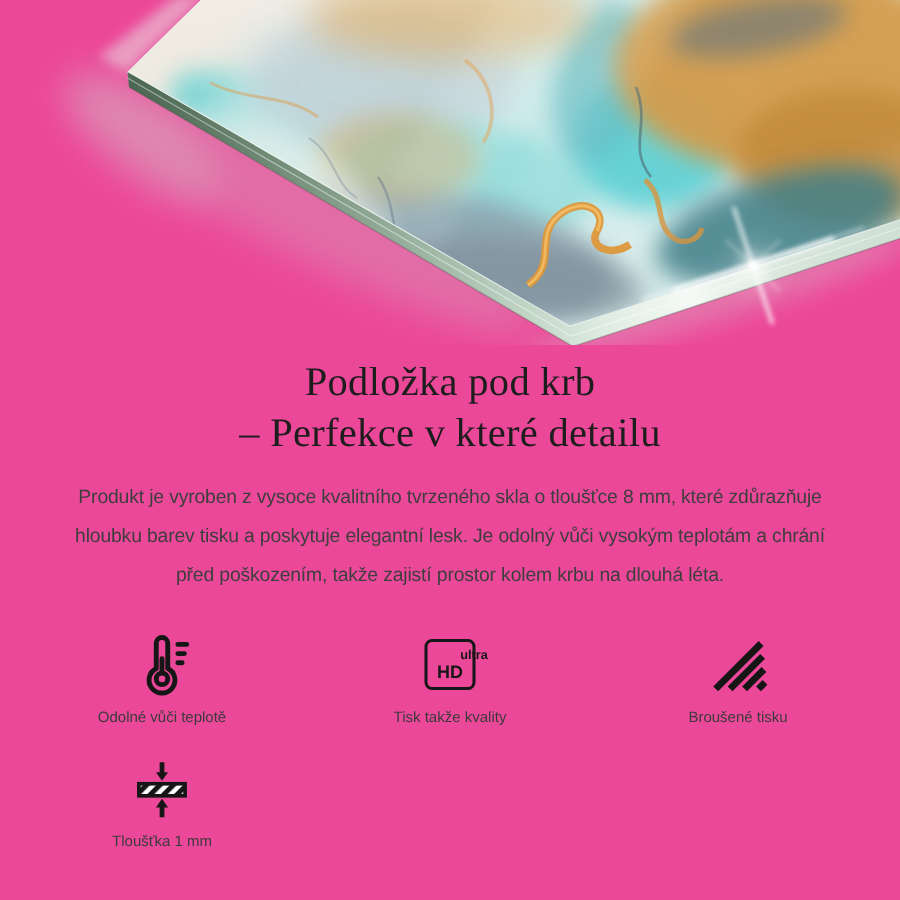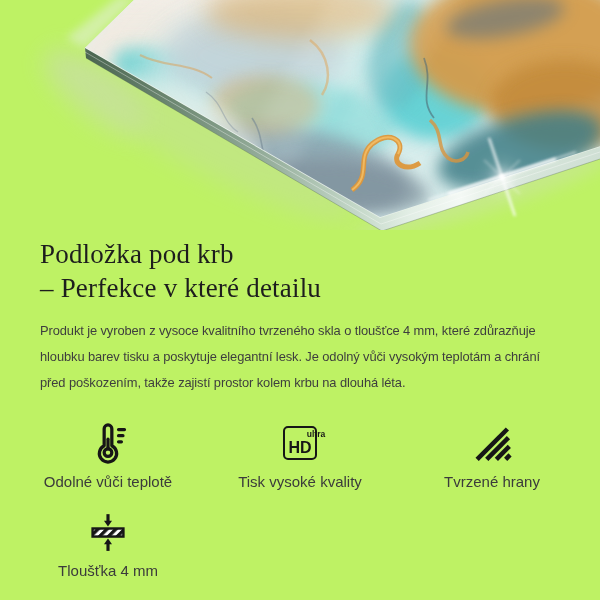--- a/index.html
+++ b/index.html
@@ -1,21 +1,21 @@
 <!DOCTYPE html>
 <html><head>
 <meta charset="utf-8">
 <style>
   html,body{margin:0;padding:0;}
   body{
     width:600px;height:600px;background:#ffffff;overflow:hidden;
     font-family:"Liberation Sans","DejaVu Sans",sans-serif;
     -webkit-font-smoothing:antialiased;
   }
-  .page{width:600px;height:600px;position:relative;background:#bef264;}
+  .page{width:600px;height:600px;position:relative;background:#ec4899;text-align:center;}
   .hero{width:600px;height:230px;position:relative;overflow:hidden;}
   .hero svg{display:block;}
   .content-text{padding:0 40px;}
   .title{
     margin:7px 0 0 0;
     font-family:"Liberation Serif","DejaVu Serif",serif;
     font-weight:400;
     font-size:27px;line-height:34px;
     color:#1d1d1d;letter-spacing:.2px;
   }
@@ -27,29 +27,29 @@
   }
   .features{
     margin-top:23px;
     padding:0 12px;
     display:grid;
     grid-template-columns:repeat(3,1fr);
     row-gap:18px;
   }
   .feature{display:flex;flex-direction:column;align-items:center;}
   .icon-box{height:48px;display:flex;align-items:center;justify-content:center;}
-  .feature-label{margin-top:6px;font-size:15px;color:#3b3b3b;}
+  .feature-label{margin-top:6px;font-size:10px;color:#3b3b3b;}
   .uhd{
     width:30px;height:30px;
     border:2.6px solid #161616;border-radius:5px;
     display:flex;flex-direction:column;align-items:center;justify-content:center;
     line-height:1;color:#161616;
   }
   .uhd-top{font-size:8.5px;font-weight:700;padding-left:32px;}
-  .uhd-bottom{font-size:16px;font-weight:700;margin-top:2px;}
+  .uhd-bottom{font-size:12px;font-weight:700;margin-top:2px;}
   .icon-stroke{stroke:#161616;fill:none;stroke-width:1.7;stroke-linecap:round;stroke-linejoin:round;}
 </style>
 </head>
 <body>
 
 <div class="page">
 
   <div class="hero">
     <svg width="600" height="230" viewBox="0 0 600 230">
       <defs>
@@ -137,21 +137,21 @@
         <line x1="520" y1="160" x2="484" y2="194" stroke="#ffffff" stroke-width="1.2" opacity="0.45" filter="url(#b2)"></line>
         <circle cx="502" cy="177" r="16" fill="#ffffff" opacity="0.2" filter="url(#b8)"></circle>
         <circle cx="502" cy="177" r="9" fill="#ffffff" opacity="0.4" filter="url(#b4)"></circle>
         <circle cx="502" cy="177" r="2.6" fill="#ffffff" filter="url(#b2)"></circle>
       </g>
     </svg>
   </div>
 
   <div class="content-text">
     <h1 class="title"><span>Podložka pod krb</span><br><span>– Perfekce v které detailu</span></h1>
-    <p class="desc">Produkt je vyroben z vysoce kvalitního tvrzeného skla o tloušťce 4 mm, které zdůrazňuje hloubku barev tisku a poskytuje elegantní lesk. Je odolný vůči vysokým teplotám a chrání před poškozením, takže zajistí prostor kolem krbu na dlouhá léta.</p>
+    <p class="desc">Produkt je vyroben z vysoce kvalitního tvrzeného skla o tloušťce 8 mm, které zdůrazňuje hloubku barev tisku a poskytuje elegantní lesk. Je odolný vůči vysokým teplotám a chrání před poškozením, takže zajistí prostor kolem krbu na dlouhá léta.</p>
   </div>
 
   <div class="features">
 
     <div class="feature">
       <div class="icon-box">
         <svg width="46" height="46" viewBox="0 0 24 24">
           <path class="icon-stroke" d="M10,13.4 V4.6 a2,2 0 0 1 4,0 V13.4 a4.5,4.5 0 1 1 -4,0 Z"></path>
           <circle class="icon-stroke" cx="12" cy="17" r="2"></circle>
           <path class="icon-stroke" d="M12,15 V10"></path>
@@ -161,52 +161,52 @@
       <div class="feature-label">Odolné vůči teplotě</div>
     </div>
 
     <div class="feature">
       <div class="icon-box">
         <div class="uhd">
           <span class="uhd-top">ultra</span>
           <span class="uhd-bottom">HD</span>
         </div>
       </div>
-      <div class="feature-label">Tisk vysoké kvality</div>
+      <div class="feature-label">Tisk takže kvality</div>
     </div>
 
 
 
     <div class="feature">
       <div class="icon-box">
         <svg width="42" height="42" viewBox="0 0 24 24">
           <g stroke="#161616" stroke-width="2.6" stroke-linecap="butt" fill="none">
             <path d="M3.5,21.3 L20.8,4"></path>
             <path d="M9,21.3 L21.4,8.9"></path>
             <path d="M14.5,21.3 L21.9,13.9"></path>
             <path d="M19.8,21.3 L22.3,18.8"></path>
           </g>
         </svg>
       </div>
-      <div class="feature-label">Tvrzené hrany</div>
+      <div class="feature-label">Broušené tisku</div>
     </div>
 
     <div class="feature">
       <div class="icon-box">
         <svg width="42" height="42" viewBox="0 0 24 24">
           <defs>
             <pattern id="hatch" width="3.6" height="3.6" patternUnits="userSpaceOnUse" patternTransform="rotate(45)">
               <rect width="3.6" height="3.6" fill="#ffffff"></rect>
               <rect width="1.9" height="3.6" fill="#161616"></rect>
             </pattern>
           </defs>
           <rect x="3.2" y="10" width="17.6" height="4.6" fill="url(#hatch)" stroke="#161616" stroke-width="1.4"></rect>
           <line x1="12" y1="1.8" x2="12" y2="6" stroke="#161616" stroke-width="1.8"></line>
           <polygon points="9.7,5.6 14.3,5.6 12,8.9" fill="#161616"></polygon>
           <line x1="12" y1="22.8" x2="12" y2="18.6" stroke="#161616" stroke-width="1.8"></line>
           <polygon points="9.7,19 14.3,19 12,15.7" fill="#161616"></polygon>
         </svg>
       </div>
-      <div class="feature-label">Tloušťka 4 mm</div>
+      <div class="feature-label">Tloušťka 1 mm</div>
     </div>
 
   </div>
 </div>
 
 </body></html>

